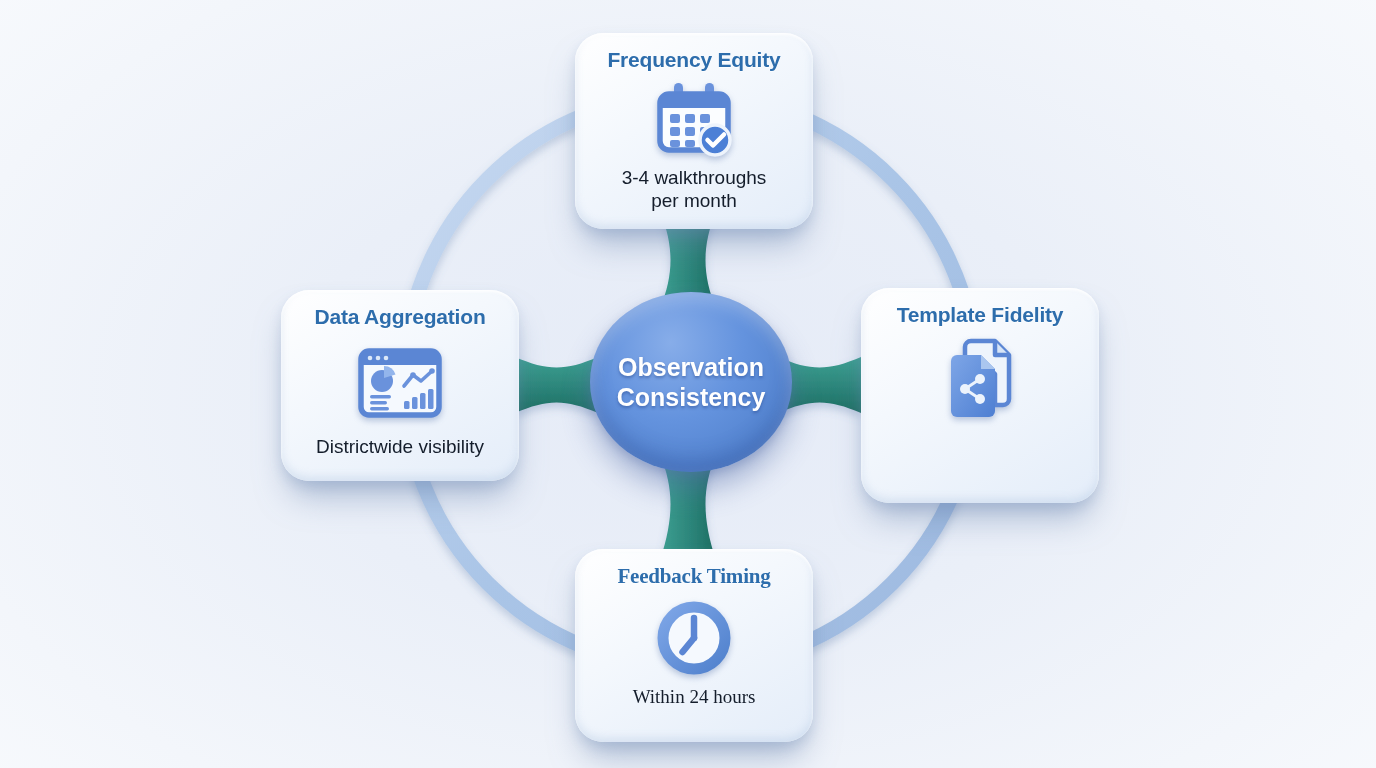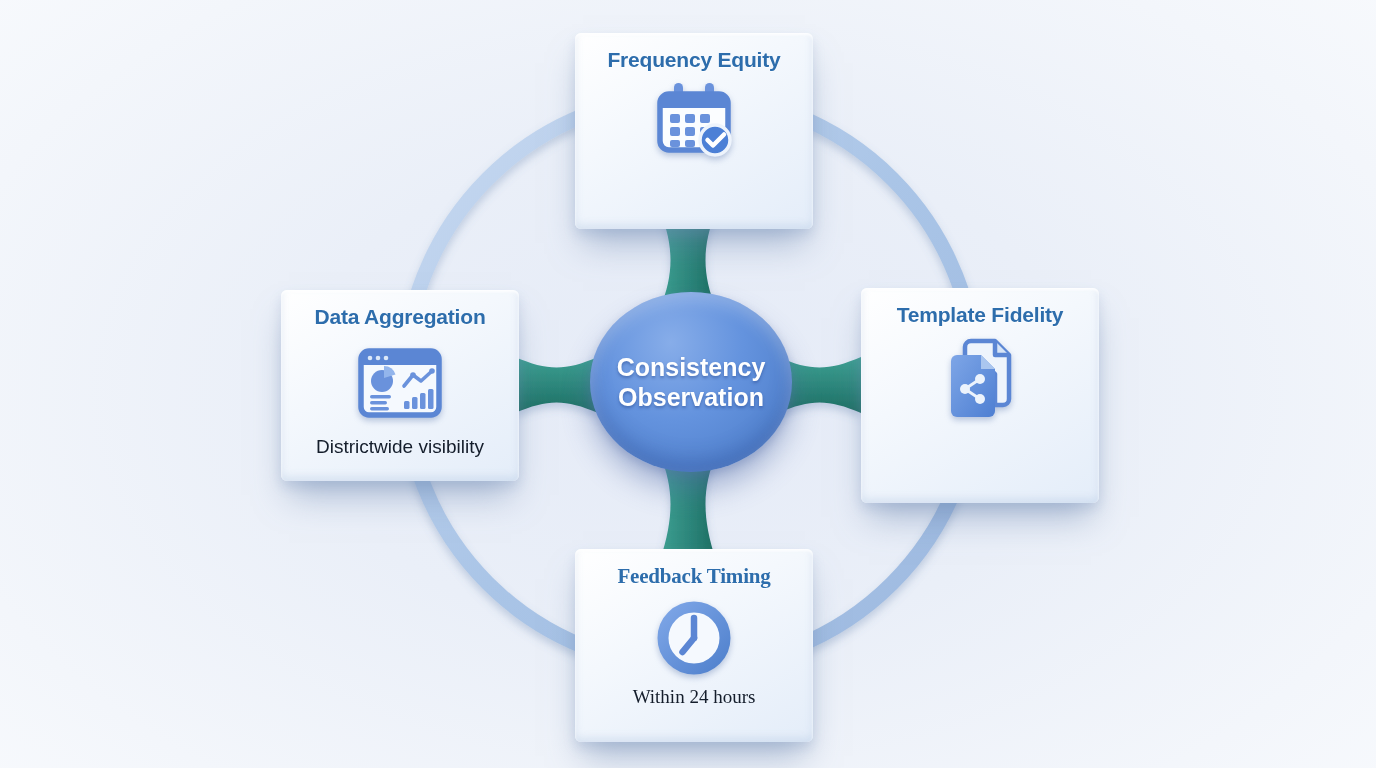--- a/index.html
+++ b/index.html
@@ -11,21 +11,21 @@
   }
   .stage {
     position: relative; width: 1376px; height: 768px;
     background: radial-gradient(ellipse 980px 620px at 50% 51%, #e5ebf7 0%, #eaeff8 40%, #f3f6fb 78%, #f8fafd 100%);
     overflow: hidden;
   }
   .bg-svg { position: absolute; left: 0; top: 0; width: 1376px; height: 768px; }
 
   .card {
     position: absolute; width: 238px;
-    border-radius: 6px;
+    border-radius: 28px;
     background: linear-gradient(150deg, #ffffff 0%, #f4f8fd 40%, #e4edf9 100%);
     box-shadow:
       0 22px 32px -8px rgba(108, 134, 176, 0.50),
       0 6px 12px rgba(120, 145, 185, 0.22),
       inset 0 2px 3px rgba(255,255,255,0.95),
       inset 0 -4px 8px rgba(158, 184, 220, 0.30);
     display: flex; flex-direction: column; align-items: center;
     text-align: center; box-sizing: border-box; padding-top: 15px;
   }
   .card-top    { left: 575px; top: 33px;  height: 196px; }
@@ -109,20 +109,24 @@
           <rect x="17" y="46" width="10" height="9" rx="2"></rect>
           <rect x="32" y="46" width="10" height="9" rx="2"></rect>
           <rect x="47" y="46" width="10" height="9" rx="2"></rect>
           <rect x="17" y="59" width="10" height="7" rx="2"></rect>
           <rect x="32" y="59" width="10" height="7" rx="2"></rect>
         </g>
         <circle cx="62" cy="59" r="15" fill="#4c80d6" stroke="#eef4fc" stroke-width="3.5"></circle>
         <path d="M 54.5,59 l 5.5,5.5 l 11,-11" fill="none" stroke="#ffffff" stroke-width="4.5" stroke-linecap="round" stroke-linejoin="round"></path>
       </svg>
     </div>
+    <div class="card-desc">
+      <span>3-4 walkthroughs</span>
+      <span>per month</span>
+    </div>
   </div>
 
   <div class="card card-left">
     <div class="card-title">Data Aggregation</div>
     <div class="card-icon">
       <svg width="86" height="72" viewBox="0 0 86 72" xmlns="http://www.w3.org/2000/svg">
         <rect x="4" y="4" width="78" height="64" rx="8" fill="#f5f9fe" stroke="#5b86d4" stroke-width="5.5"></rect>
         <path d="M 4,12 a 8,8 0 0 1 8,-8 h 62 a 8,8 0 0 1 8,8 v 6 H 4 Z" fill="#5b86d4"></path>
         <circle cx="13" cy="11" r="2.3" fill="#dbe8f8"></circle>
         <circle cx="21" cy="11" r="2.3" fill="#dbe8f8"></circle>
@@ -190,18 +194,18 @@
       </svg>
     </div>
     <div class="card-desc">
       <span>Within 24 hours</span>
       <span></span>
     </div>
   </div>
 
   <div class="center-node">
     <div class="center-label">
+      <span>Observation</span>
       <span>Consistency</span>
-      <span>Observation</span>
     </div>
   </div>
 
 </div>
 
 </body></html>

